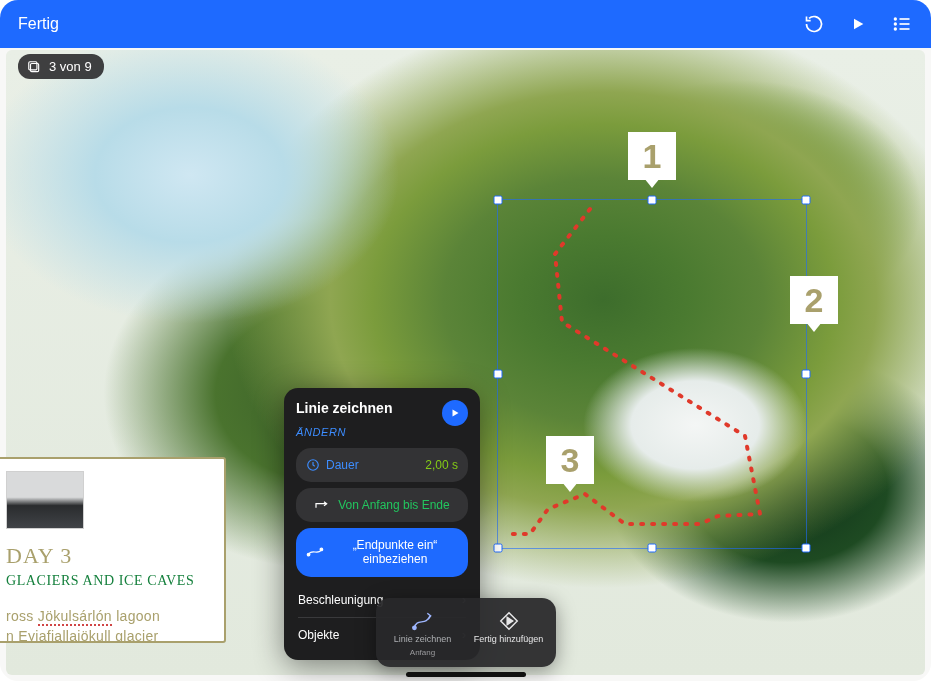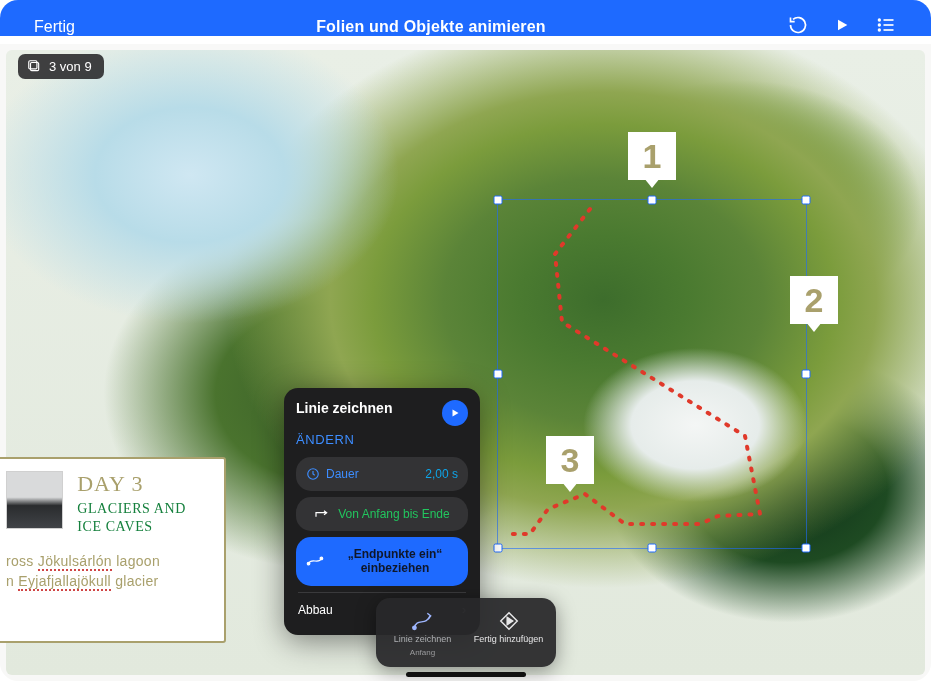--- a/index.html
+++ b/index.html
@@ -1,18 +1,18 @@
 <!DOCTYPE html>
 <html><head>
 <meta charset="utf-8">
 <style>
 * { margin: 0; padding: 0; box-sizing: border-box; font-family: -apple-system, BlinkMacSystemFont, "Segoe UI", Helvetica, Arial, sans-serif; }
 body { width: 931px; height: 681px; overflow: hidden; background: #fff; position: relative; border-radius: 18px; }
 
-.topbar { position: absolute; top: 0; left: 0; right: 0; height: 36px; background: #1e6aff; display: flex; align-items: flex-end; justify-content: space-between; padding: 0 34px; color: #fff; z-index: 100; }
+.topbar { position: absolute; top: 0; left: 0; right: 0; height: 48px; background: #1e6aff; display: flex; align-items: center; justify-content: space-between; padding: 0 18px; color: #fff; z-index: 100; }
 .topbar-left, .topbar-right { display: flex; align-items: center; gap: 22px; }
 .topbar-title { font-size: 16px; font-weight: 600; letter-spacing: 0.2px; }
 .topbar-btn { font-size: 16px; cursor: pointer; color: #fff; }
 .ico { display: inline-flex; align-items: center; justify-content: center; width: 22px; height: 22px; }
 
 .canvas { position: absolute; top: 44px; left: 0; right: 0; bottom: 0; background: #f8f8f7; overflow: hidden; }
 
 
 .map {
   position: absolute; inset: 6px; border-radius: 6px;
@@ -20,55 +20,55 @@
     radial-gradient(ellipse 380px 270px at 20% 20%, #cfe7f2 0%, #b8dce8 25%, transparent 55%),
     radial-gradient(ellipse 160px 110px at 75% 60%, #f4f6f5 0%, #e6ecea 40%, rgba(255,255,255,0) 70%),
     radial-gradient(ellipse 420px 320px at 65% 40%, #3d6d2c 0%, #4a7a30 20%, #5b8438 38%, #7b9c3c 55%, #8fa651 65%, transparent 90%),
     radial-gradient(ellipse 280px 220px at 35% 55%, #3a5f28 0%, #4a732e 40%, transparent 80%),
     radial-gradient(ellipse 200px 150px at 85% 70%, #0e3018 0%, #1e4a22 50%, transparent 90%),
     radial-gradient(ellipse 200px 140px at 80% 25%, #4c7c2f 0%, #639238 50%, transparent 90%),
     linear-gradient(#e9efe6, #e2e9dd);
 }
 
 
-.counter { position: absolute; top: 54px; left: 18px; background: rgba(48,48,50,0.92); color: #fff; padding: 5px 12px 5px 9px; border-radius: 7px; font-size: 13px; display: flex; align-items: flex-start; gap: 8px; z-index: 60; }
+.counter { position: absolute; top: 54px; left: 18px; background: rgba(48,48,50,0.92); color: #fff; padding: 5px 12px 5px 9px; border-radius: 12px; font-size: 13px; display: flex; align-items: flex-end; gap: 8px; z-index: 60; }
 
 
 .marker { position: absolute; width: 48px; height: 56px; z-index: 40; }
 .marker-box { width: 48px; height: 48px; background: #fff; display: flex; align-items: center; justify-content: center; font-size: 34px; font-weight: 600; color: #a9a06c; font-family: Georgia, serif; }
 .marker-tail { position: absolute; bottom: 0; left: 50%; transform: translateX(-50%); width: 0; height: 0; border-left: 8px solid transparent; border-right: 8px solid transparent; border-top: 10px solid #fff; }
 
 
 .route { position: absolute; inset: 0; z-index: 30; pointer-events: none; }
 
 
 .sel { position: absolute; border: 1px solid rgba(30,106,255,0.6); z-index: 35; pointer-events: none; }
 .handle { position: absolute; width: 9px; height: 9px; background: #fff; border: 1.5px solid #1e6aff; border-radius: 2px; transform: translate(-50%, -50%); }
 
 
 .infocard { position: absolute; left: -6px; top: 413px; width: 232px; height: 186px; background: #fff; border: 2px solid #a9a06c; border-radius: 3px; padding: 12px 10px 12px 10px; z-index: 45; overflow: hidden; }
-.infocard-top { display: flex; gap: 14px; }
+.infocard-top { display: flex; gap: 14px; flex-direction: column; }
 .thumb { width: 78px; height: 58px; background: linear-gradient(#d9dadb 45%, #2a2c2e 60%, #404347 100%); border: 1px solid #d0d0d0; }
 .day-title { font-family: Georgia, serif; color: #a9a06c; font-size: 22px; letter-spacing: 1px; margin-bottom: 3px; }
 .day-sub { font-family: Georgia, serif; color: #15803d; font-size: 14px; letter-spacing: 0.6px; line-height: 1.25; }
 .infocard-body { margin-top: 16px; font-family: Georgia, serif; color: #a9a06c; font-size: 14px; line-height: 1.45; letter-spacing: 0.3px; }
 .underline-red { border-bottom: 2px dotted #d04545; }
 
 
 .popover { position: absolute; left: 284px; top: 344px; width: 196px; background: #1e1e1f; border-radius: 14px; padding: 12px 12px 8px 12px; z-index: 70; box-shadow: 0 6px 30px rgba(0,0,0,0.45); color: #fff; }
 .pop-head { display: flex; align-items: flex-start; justify-content: space-between; margin-bottom: 10px; }
 .pop-title { font-size: 14px; font-weight: 600; }
-.pop-change { font-size: 13px; letter-spacing: 0.6px; color: #3d8dff; margin-top: 16px; }
+.pop-change { font-size: 11px; letter-spacing: 0.6px; color: #3d8dff; margin-top: 10px; font-style: italic; }
 .play-circle { width: 26px; height: 26px; border-radius: 50%; background: #1e6aff; display: flex; align-items: center; justify-content: center; }
 .row { width: 100%; padding: 10px; border-radius: 15px; font-size: 12px; display: flex; align-items: center; gap: 8px; margin-bottom: 6px; cursor: pointer; }
 .row-dark { background: #333335; justify-content: space-between; }
 .row-dark .label { color: #3d8dff; }
-.row-dark .val { color: #0ea5e9; }
+.row-dark .val { color: #84cc16; }
 .row-gray { background: #333335; justify-content: center; color: #22c55e; }
-.row-blue { background: #1e6aff; justify-content: center; color: #0f172a; text-align: center; font-weight: bold; }
+.row-blue { background: #1e6aff; justify-content: center; color: #ffffff; text-align: center; }
 .row-blue .txt { line-height: 1.2; }
 .row-list { padding: 10px 2px; font-size: 12px; display: flex; align-items: center; justify-content: space-between; cursor: pointer; }
 .chev { color: #6b6b6e; font-size: 12px; }
 .sep { height: 1px; background: #3a3a3c; margin: 0 2px; }
 
 
 .tools { position: absolute; left: 50%; bottom: 14px; transform: translateX(-50%); display: flex; background: rgba(40,40,42,0.94); border-radius: 14px; padding: 8px 4px 6px 4px; z-index: 80; box-shadow: 0 4px 20px rgba(0,0,0,0.4); }
 .tool { width: 86px; display: flex; flex-direction: column; align-items: center; gap: 3px; padding: 4px 2px; cursor: pointer; }
 .tool-ico { height: 22px; display: flex; align-items: center; justify-content: center; }
 .tool-label { font-size: 9px; color: #e6e6e7; text-align: center; line-height: 1.1; }
@@ -77,21 +77,20 @@
 
 .home-ind { position: absolute; bottom: 4px; left: 50%; transform: translateX(-50%); width: 120px; height: 5px; border-radius: 3px; background: #111; z-index: 90; }
 </style>
 </head>
 <body>
 
 <div class="topbar">
   <div class="topbar-left">
     <span class="topbar-btn">Fertig</span>
   </div>
-  <span class="topbar-title">Folien und Objekte animieren</span>
   <div class="topbar-right">
     <span class="ico">
       <svg width="20" height="20" viewBox="0 0 24 24" fill="none" stroke="#fff" stroke-width="2">
           <path d="M3 12a9 9 0 1 0 3-6.7"></path>
           <polyline points="3 3 3 8 8 8"></polyline>
         </svg>
     </span>
     <span class="ico">
       <svg width="16" height="16" viewBox="0 0 24 24" fill="#fff">
           <polygon points="6,4 20,12 6,20"></polygon>
@@ -201,23 +200,27 @@
       <span class="ico" style="width:18px;height:14px">
         <svg width="20" height="14" viewBox="0 0 28 16" fill="none" stroke="#fff" stroke-width="1.8">
             <path d="M4 12 C 8 2, 20 14, 24 4"></path>
             <circle cx="4" cy="12" r="2" fill="#fff"></circle>
             <circle cx="24" cy="4" r="2" fill="#fff"></circle>
           </svg>
       </span>
       <span class="txt">„Endpunkte ein“ einbeziehen</span>
     </div>
 
+    <div class="row-list">
+      <span>Beschleunigung</span>
+      <span class="chev">›</span>
+    </div>
     <div class="sep"></div>
     <div class="row-list">
-      <span>Abbau</span>
+      <span>Objekte</span>
       <span class="chev">›</span>
     </div>
   </div>
 
   <div class="tools">
     <div class="tool active">
       <span class="tool-ico">
         <svg width="24" height="22" viewBox="0 0 28 24" fill="none" stroke="#9fb7ff" stroke-width="1.6">
             <path d="M4 20 C 6 8, 18 18, 22 6"></path>
             <circle cx="4" cy="20" r="2" fill="#9fb7ff"></circle>

